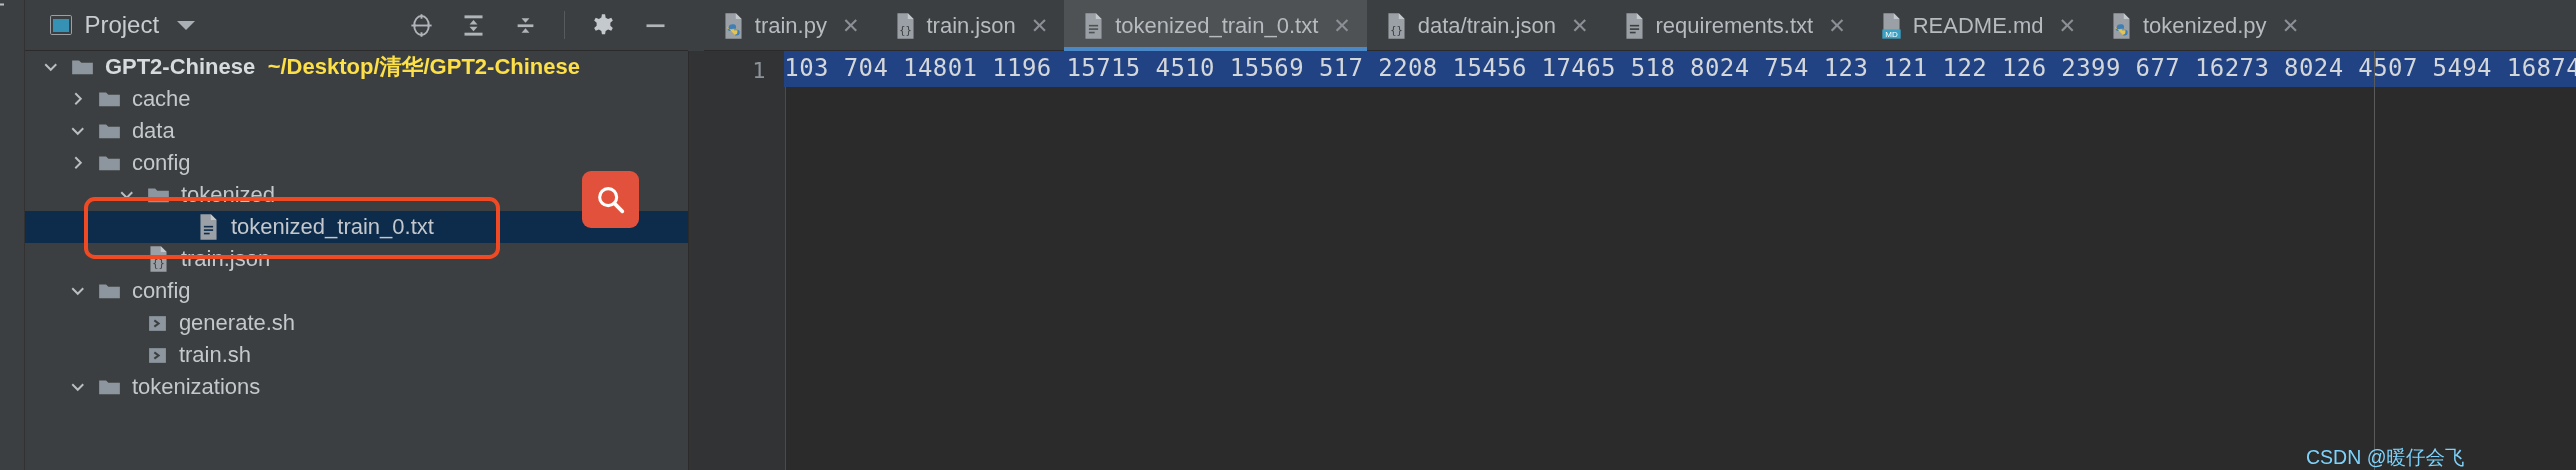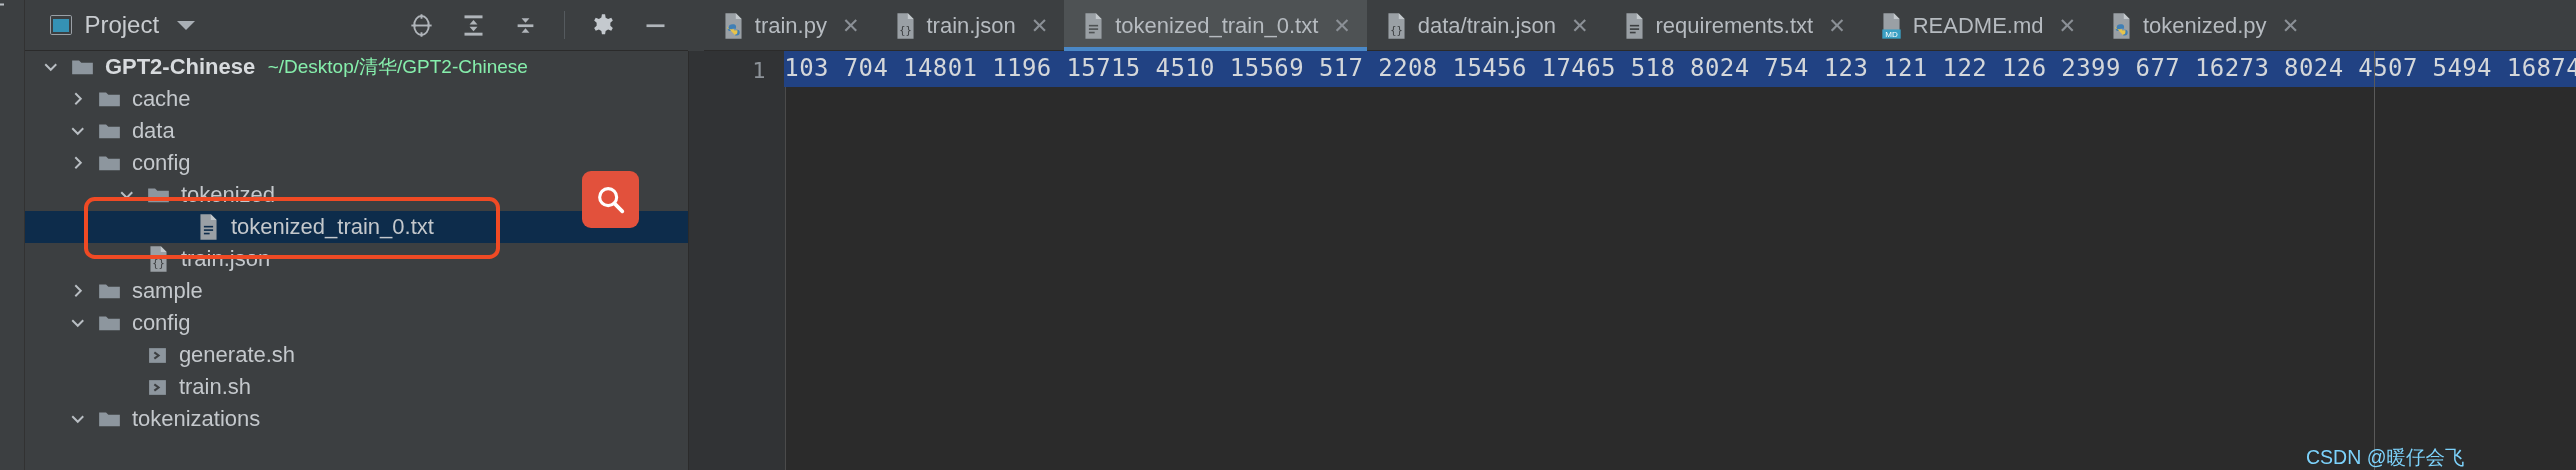--- a/index.html
+++ b/index.html
@@ -79,21 +79,21 @@
   .tree-row {
     display:flex; align-items:center; height:32px;
     color:#c4c8cc; font-size:22px; white-space:nowrap; position:relative;
   }
   .tree-row.selected { background:#0d2c4b; }
   .tree-row.rootrow { font-weight:bold; color:#d8dbde; }
   .arrow { width:19.5px; height:19.5px; flex:0 0 auto; }
   .arrow-spacer { width:19.5px; flex:0 0 auto; }
   .folder-ico { width:23px; height:18.7px; flex:0 0 auto; }
   .row-label { margin-left:3.6px; }
-  .root-path { color:#86efac; font-weight:normal; margin-left:12.4px; font-size:19px; }
+  .root-path { color:#fde047; font-weight:bold; margin-left:12.4px; font-size:22px; }
 
   
   .anno-box {
     position:absolute; left:84px; top:197px; width:416px; height:62px;
     border:4.4px solid #f04a24; border-radius:10.7px; pointer-events:none;
   }
   
   .search-btn {
     position:absolute; left:582px; top:171px; width:57px; height:57px;
     background:#e2513c; border-radius:9px;
@@ -341,29 +341,20 @@
     <div class="tree-row" style="padding-left:92px">
       <span class="arrow-spacer"></span>
       <svg class="file-ico" style="margin-left:10.7px;font-size:25px" viewBox="0 0 20 24">
         <path d="M3 1 h9 l5 5 v17 h-14z" fill="#9aa0a5"></path>
         <path d="M12 1 l5 5 h-5z" fill="#c3c8cc"></path>
         <text x="10" y="19" font-size="9" fill="#3c3f41" text-anchor="middle" font-family="DejaVu Sans Mono, monospace">{}</text>
       </svg>
       <span class="row-label" style="margin-left:10.7px">train.json</span>
     </div>
 
-    <div class="tree-row" style="padding-left:43px">
-      <svg class="arrow" viewBox="0 0 16 16">
-        <path d="M6 3.5 L10.5 8 L6 12.5" fill="none" stroke="#b9bec3" stroke-width="1.6"></path>
-      </svg>
-      <svg class="folder-ico" style="margin-left:10.7px" viewBox="0 0 20 16">
-        <path d="M1 2h6l2 2h10v10H1z" fill="#8d969e"></path>
-      </svg>
-      <span class="row-label" style="margin-left:10.7px">sample</span>
-    </div>
 
     <div class="tree-row" style="padding-left:43px">
       <svg class="arrow" viewBox="0 0 16 16">
         <path d="M3.5 6 L8 10.5 L12.5 6" fill="none" stroke="#b9bec3" stroke-width="1.6"></path>
       </svg>
       <svg class="folder-ico" style="margin-left:10.7px" viewBox="0 0 20 16">
         <path d="M1 2h6l2 2h10v10H1z" fill="#8d969e"></path>
       </svg>
       <span class="row-label" style="margin-left:10.7px">config</span>
     </div>

